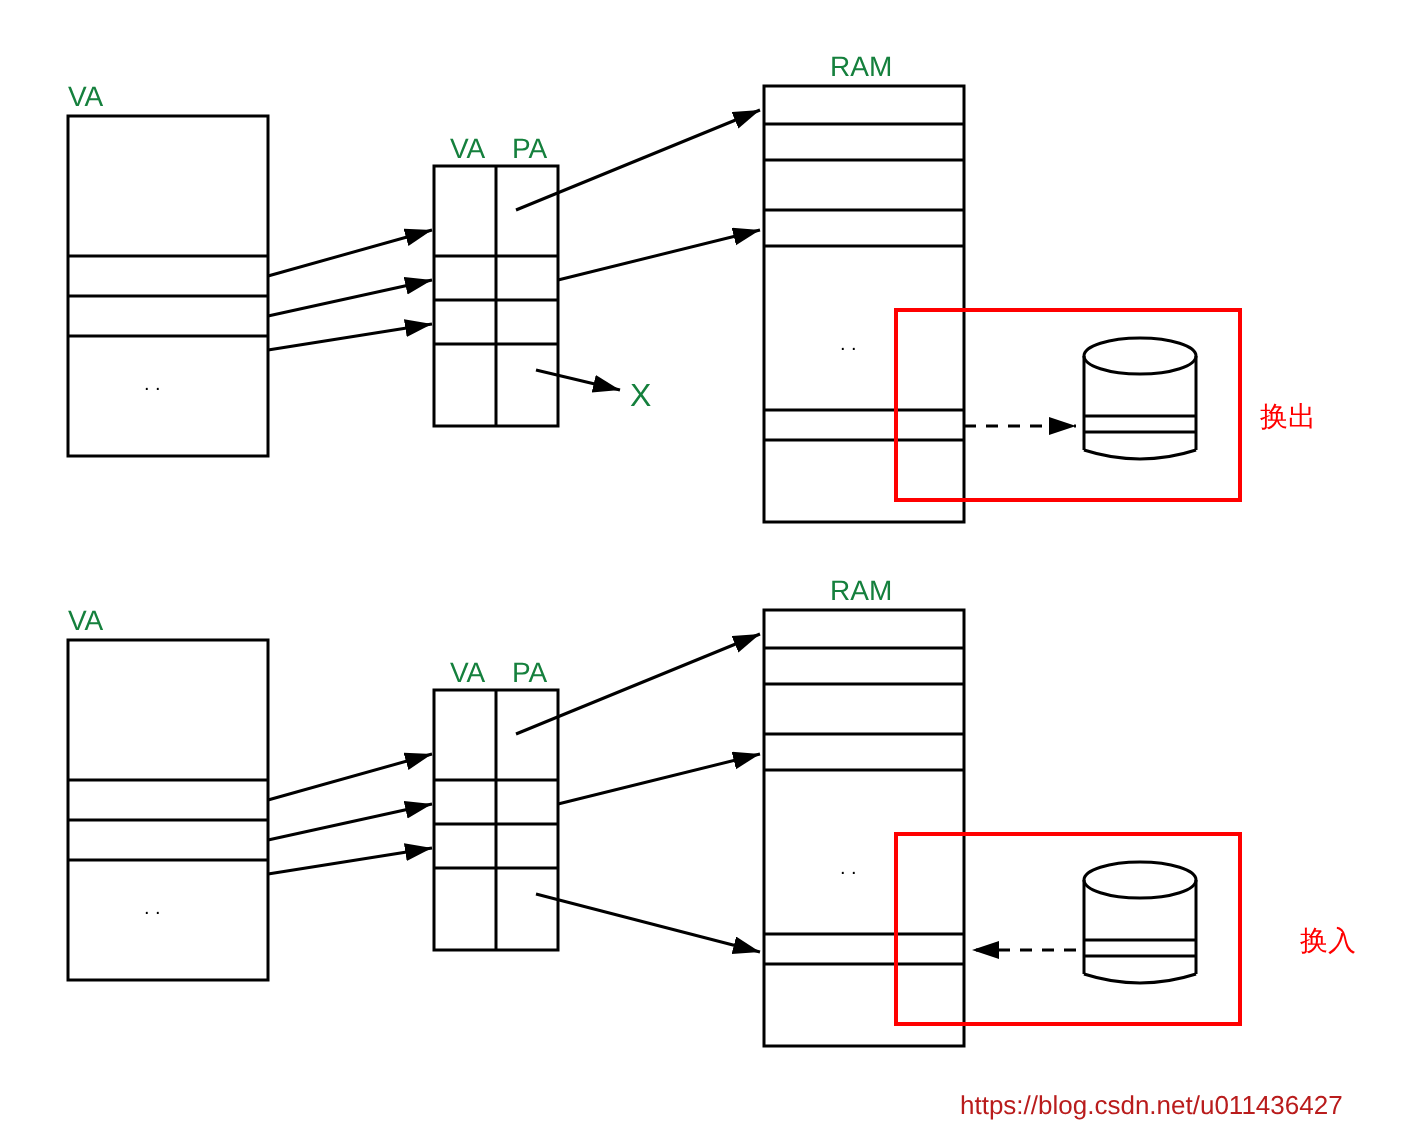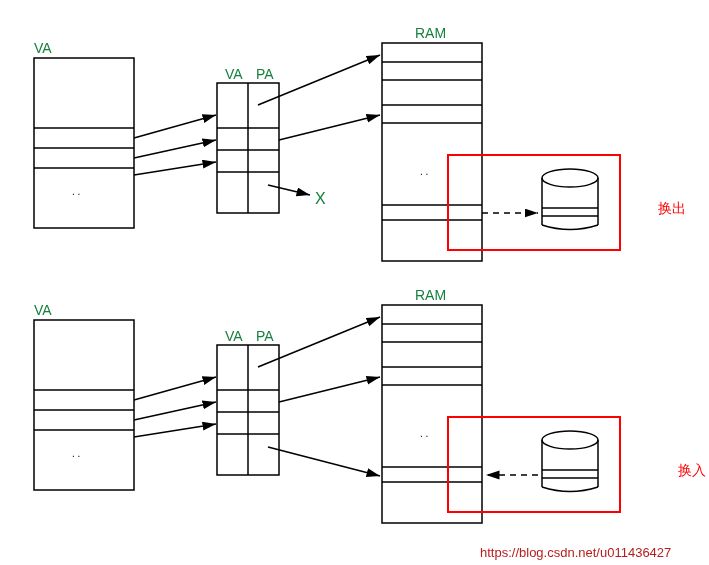--- a/index.html
+++ b/index.html
@@ -121,21 +121,21 @@
   <line x1="542" y1="478" x2="598" y2="478" stroke="#000" stroke-width="1.5"></line>
 
   <line x1="538" y1="475" x2="486" y2="475" stroke="#000" stroke-width="1.5" stroke-dasharray="6,5" marker-end="url(#arrow)"></line>
 </svg>
 
 <div class="label" style="left:34px; top:40px;">VA</div>
 <div class="label" style="left:225px; top:66px;">VA</div>
 <div class="label" style="left:256px; top:66px;">PA</div>
 <div class="label" style="left:415px; top:25px;">RAM</div>
 <div class="label" style="left:315px; top:190px; font-size:16px;">X</div>
-<div class="red-label" style="left:658px; top:200px;">换出</div>
+<div class="red-label" style="left:630px; top:200px;">换出</div>
 
 <div class="label" style="left:34px; top:302px;">VA</div>
 <div class="label" style="left:225px; top:328px;">VA</div>
 <div class="label" style="left:256px; top:328px;">PA</div>
 <div class="label" style="left:415px; top:287px;">RAM</div>
-<div class="red-label" style="left:650px; top:462px;margin-left:28px;">换入</div>
+<div class="red-label" style="left:650px; top:462px;">换入</div>
 
 <div class="watermark" style="left:480px; top:545px;">https://blog.csdn.net/u011436427</div>
 
 </body></html>

